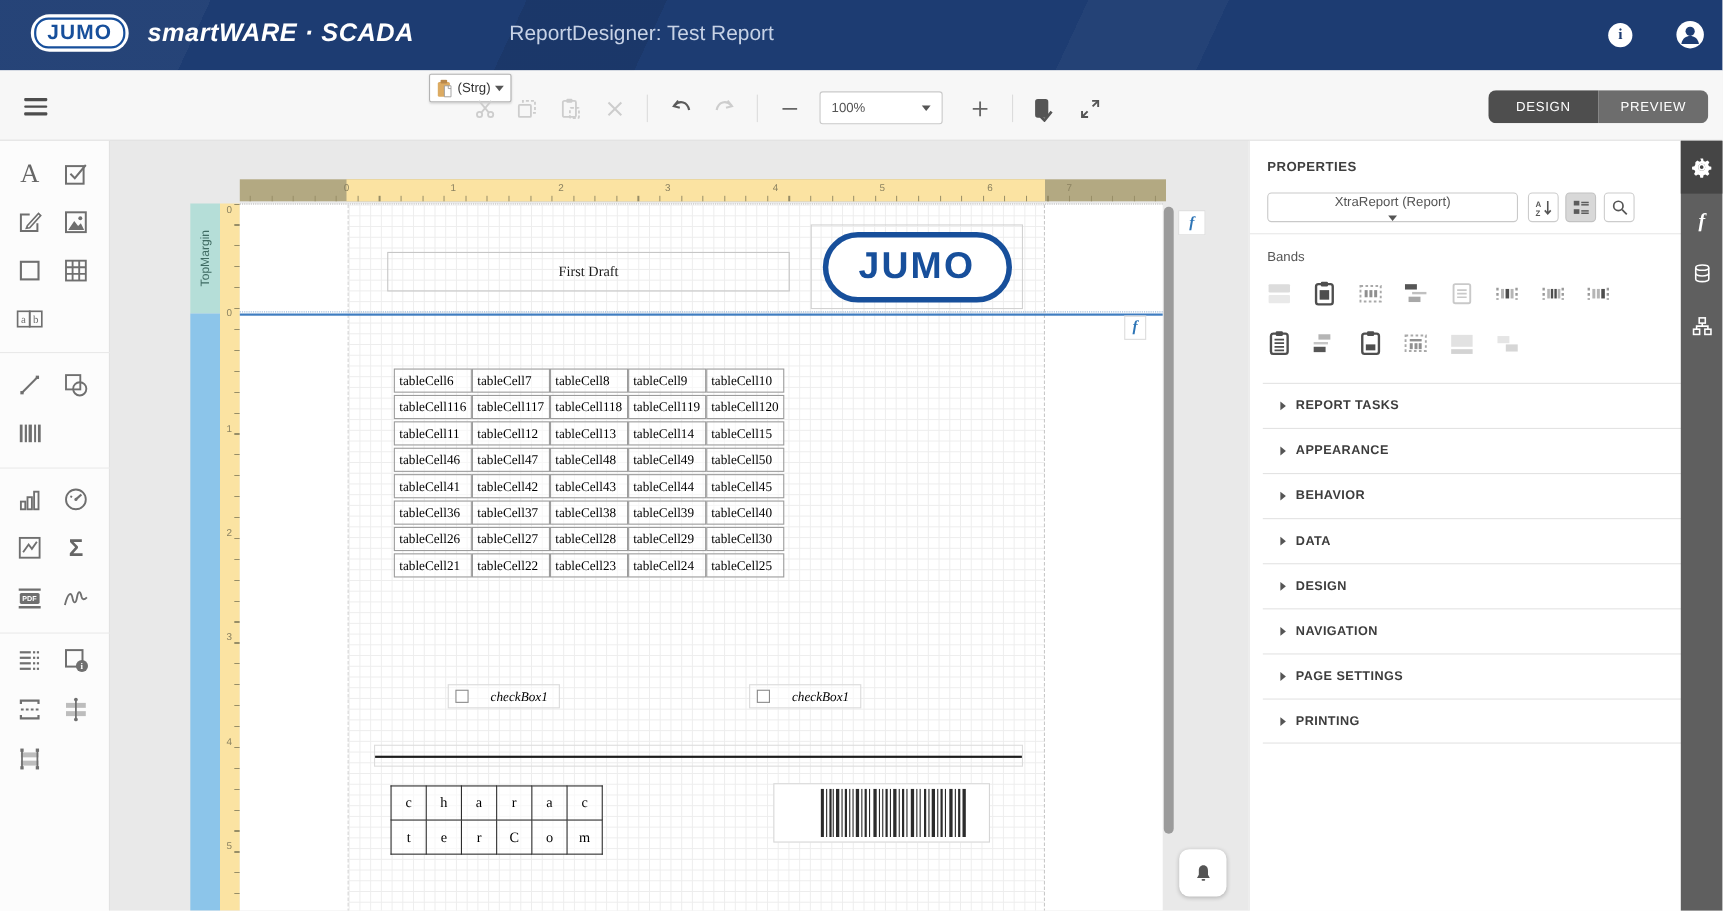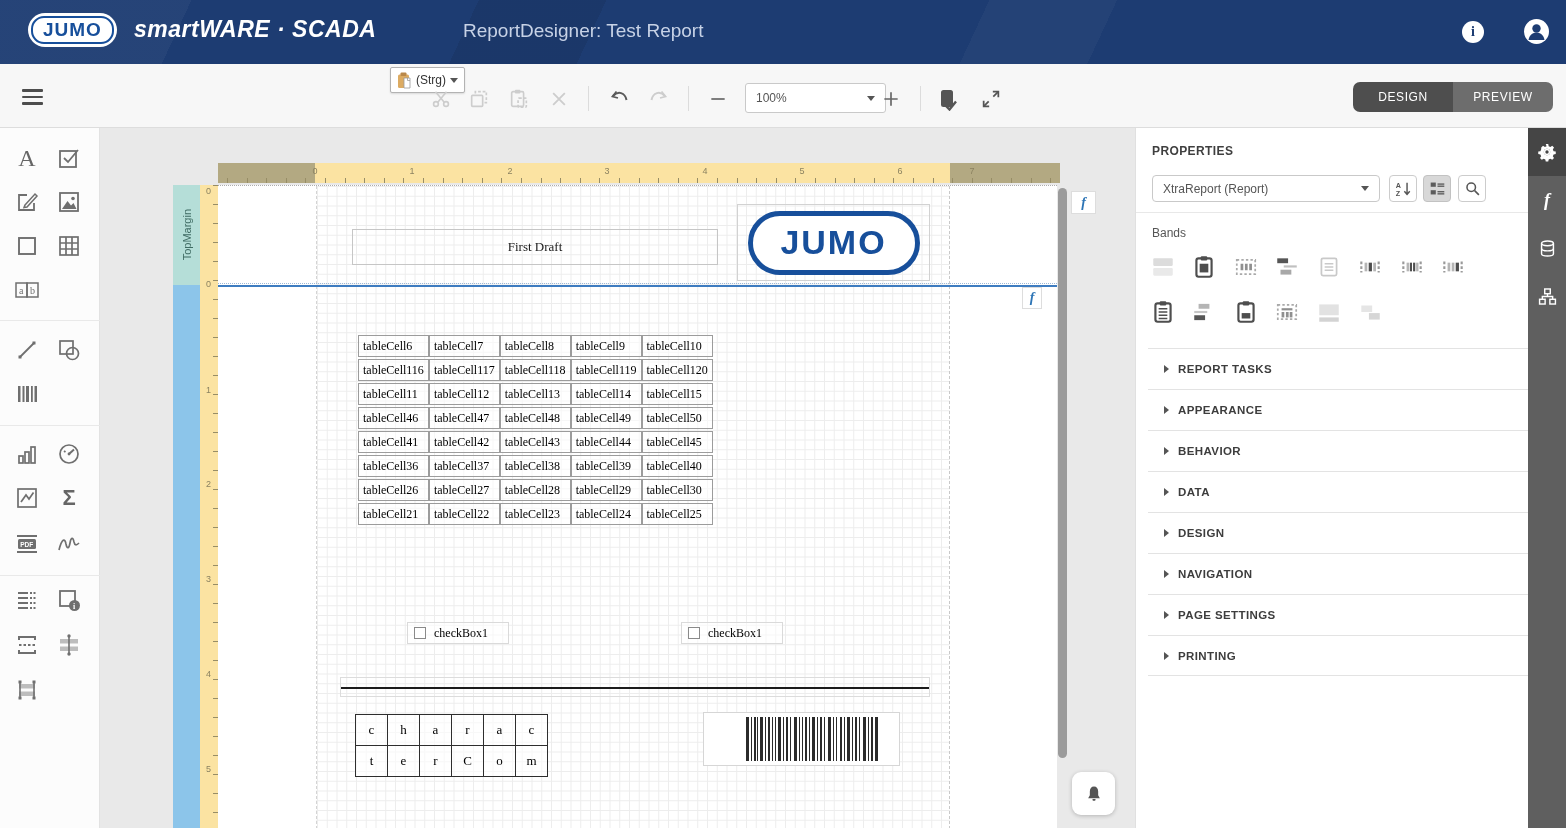--- a/index.html
+++ b/index.html
@@ -28,21 +28,21 @@
   
   .toolbar{position:absolute;left:0;top:64px;width:1566px;height:64px;background:var(--toolbar-bg);border-bottom:1px solid #ddd;}
   .hamburger{position:absolute;left:22px;top:89px;width:21px;height:16px;cursor:pointer;}
   .hamburger span{display:block;height:2.5px;background:#4d4d4d;margin-bottom:4px;border-radius:1px;}
   .paste-hint{position:absolute;left:390px;top:67px;height:26px;background:#fff;border:1px solid #b3b3b3;border-radius:2px;
     display:flex;align-items:center;padding:0 6px;gap:4px;box-shadow:0 1px 2px rgba(0,0,0,.12);cursor:pointer;}
   .paste-hint .lbl{font-size:12px;color:#333;}
   .caret{width:0;height:0;border-left:4px solid transparent;border-right:4px solid transparent;border-top:5px solid #555;}
   .tb-btn{position:absolute;top:86px;width:26px;height:26px;display:flex;align-items:center;justify-content:center;cursor:pointer;}
   .tb-sep{position:absolute;top:86px;width:1px;height:25px;background:#dcdcdc;}
-  .zoom-box{position:absolute;left:745px;top:83px;width:141px;height:30px;background:#fff;border:1px solid #c9c9c9;border-radius:3px;
+  .zoom-box{position:absolute;left:745px;top:83px;width:112px;height:30px;background:#fff;border:1px solid #c9c9c9;border-radius:3px;
     display:flex;align-items:center;justify-content:space-between;padding:0 10px;cursor:pointer;}
   .zoom-box .lbl{font-size:12px;color:#555;}
   .seg-group{position:absolute;right:13px;top:82px;height:30px;border-radius:7px;overflow:hidden;display:flex;cursor:pointer;}
   .seg{color:#fff;font-size:12px;letter-spacing:.6px;display:flex;align-items:center;justify-content:center;width:100px;}
   .seg.design{background:var(--design-btn);}
   .seg.preview{background:var(--preview-btn);}
 
   
   .toolbox{position:absolute;left:0;top:128px;width:100px;height:700px;background:#fcfcfc;border-right:1px solid #e2e2e2;}
   .tool{position:absolute;width:28px;height:28px;display:flex;align-items:center;justify-content:center;cursor:pointer;color:#6f6f6f;}
@@ -79,41 +79,41 @@
   .logo-oval{width:172px;height:64px;border:5px solid var(--logo-blue);border-radius:34px;background:#fff;
     display:flex;align-items:center;justify-content:center;color:var(--logo-blue);font-weight:800;font-size:34px;letter-spacing:2px;font-family:"Liberation Sans",sans-serif;}
 
   .rpt-table{position:absolute;left:140px;top:147px;border-collapse:separate;border-spacing:0 2px;cursor:pointer;}
   .rpt-table td{border:1px solid #9c9c9c;font-family:"Liberation Serif",serif;font-size:12px;height:22px;padding:0 4px;background:rgba(255,255,255,.55);}
   .rpt-table tr.hdr td{text-align:center;font-size:13px;}
   .w1{width:97px;} .w2{width:98px;} .w3{width:98px;} .w4{width:149px;} .w5{width:103px;}
 
   .chk{position:absolute;top:436px;width:102px;height:22px;border:1px solid #dadada;display:flex;align-items:center;cursor:pointer;background:rgba(255,255,255,.5);}
   .chk .box{width:12px;height:12px;border:1.5px solid #8a8a8a;margin-left:6px;background:#fff;}
-  .chk .lbl{font-family:"Liberation Serif",serif;font-size:12px;margin-left:8px;}
+  .chk .lbl{font-family:"Liberation Serif",serif;font-size:12px;margin-left:20px;font-style:italic;}
 
   .hline{position:absolute;left:122px;top:491px;width:590px;height:20px;border:1px solid #dcdcdc;cursor:pointer;}
   .hline .ln{position:absolute;left:0;top:9px;width:100%;height:2px;background:#1c1c1c;}
 
   .comb{position:absolute;left:137px;top:528px;border-collapse:collapse;cursor:pointer;background:rgba(255,255,255,.6);}
   .comb td{width:32px;height:31px;border:1.6px solid #2e2e2e;text-align:center;font-family:"Liberation Serif",serif;font-size:13px;}
 
   .barcode{position:absolute;left:485px;top:526px;width:197px;height:54px;border:1px solid #d6d6d6;background:#fff;cursor:pointer;}
 
   .fbadge{position:absolute;background:#fff;border:1px solid #ddd;display:flex;align-items:center;justify-content:center;
     color:#2e75b6;font-family:"Liberation Serif",serif;font-style:italic;font-weight:700;font-size:14px;cursor:pointer;}
   .scrollbar{position:absolute;left:958px;top:60px;width:9px;height:570px;background:#9b9b9b;border-radius:5px;cursor:pointer;}
   .bell-btn{position:absolute;left:972px;top:644px;width:43px;height:43px;background:#fff;border-radius:9px;
     box-shadow:0 1px 4px rgba(0,0,0,.22);display:flex;align-items:center;justify-content:center;cursor:pointer;}
 
   
   .props{position:absolute;left:1135px;top:128px;width:393px;height:700px;background:#fff;border-left:1px solid #e0e0e0;}
   .props-title{position:absolute;left:16px;top:16px;font-size:12px;font-weight:700;color:#3f3f3f;letter-spacing:.4px;}
   .selector{position:absolute;left:16px;top:47px;width:228px;height:27px;border:1px solid #c9c9c9;border-radius:4px;
-    display:flex;align-items:center;justify-content:space-between;padding:0 10px;cursor:pointer;}
+    display:flex;align-items:center;justify-content:space-between;padding:0 10px;cursor:pointer;flex-direction:column;}
   .selector .lbl{font-size:12px;color:#555;}
   .pbtn{position:absolute;top:47px;width:28px;height:27px;border:1px solid #ccc;border-radius:4px;background:#fff;
     display:flex;align-items:center;justify-content:center;cursor:pointer;}
   .pbtn.active{background:#d8d8d8;border-color:#c2c2c2;}
   .props-div{position:absolute;left:0;top:84px;width:393px;height:1px;background:#e8e8e8;}
   .bands-label{position:absolute;left:16px;top:98px;font-size:12px;color:#555;}
   .band-icon{position:absolute;width:27px;height:27px;display:flex;align-items:center;justify-content:center;cursor:pointer;}
   .sections{position:absolute;left:0;top:220px;width:393px;margin-left:12px;}
   .sect{height:41px;border-top:1px solid #e3e3e3;display:flex;align-items:center;padding-left:16px;gap:9px;cursor:pointer;}
   .sect:last-child{border-bottom:1px solid #e3e3e3;}

